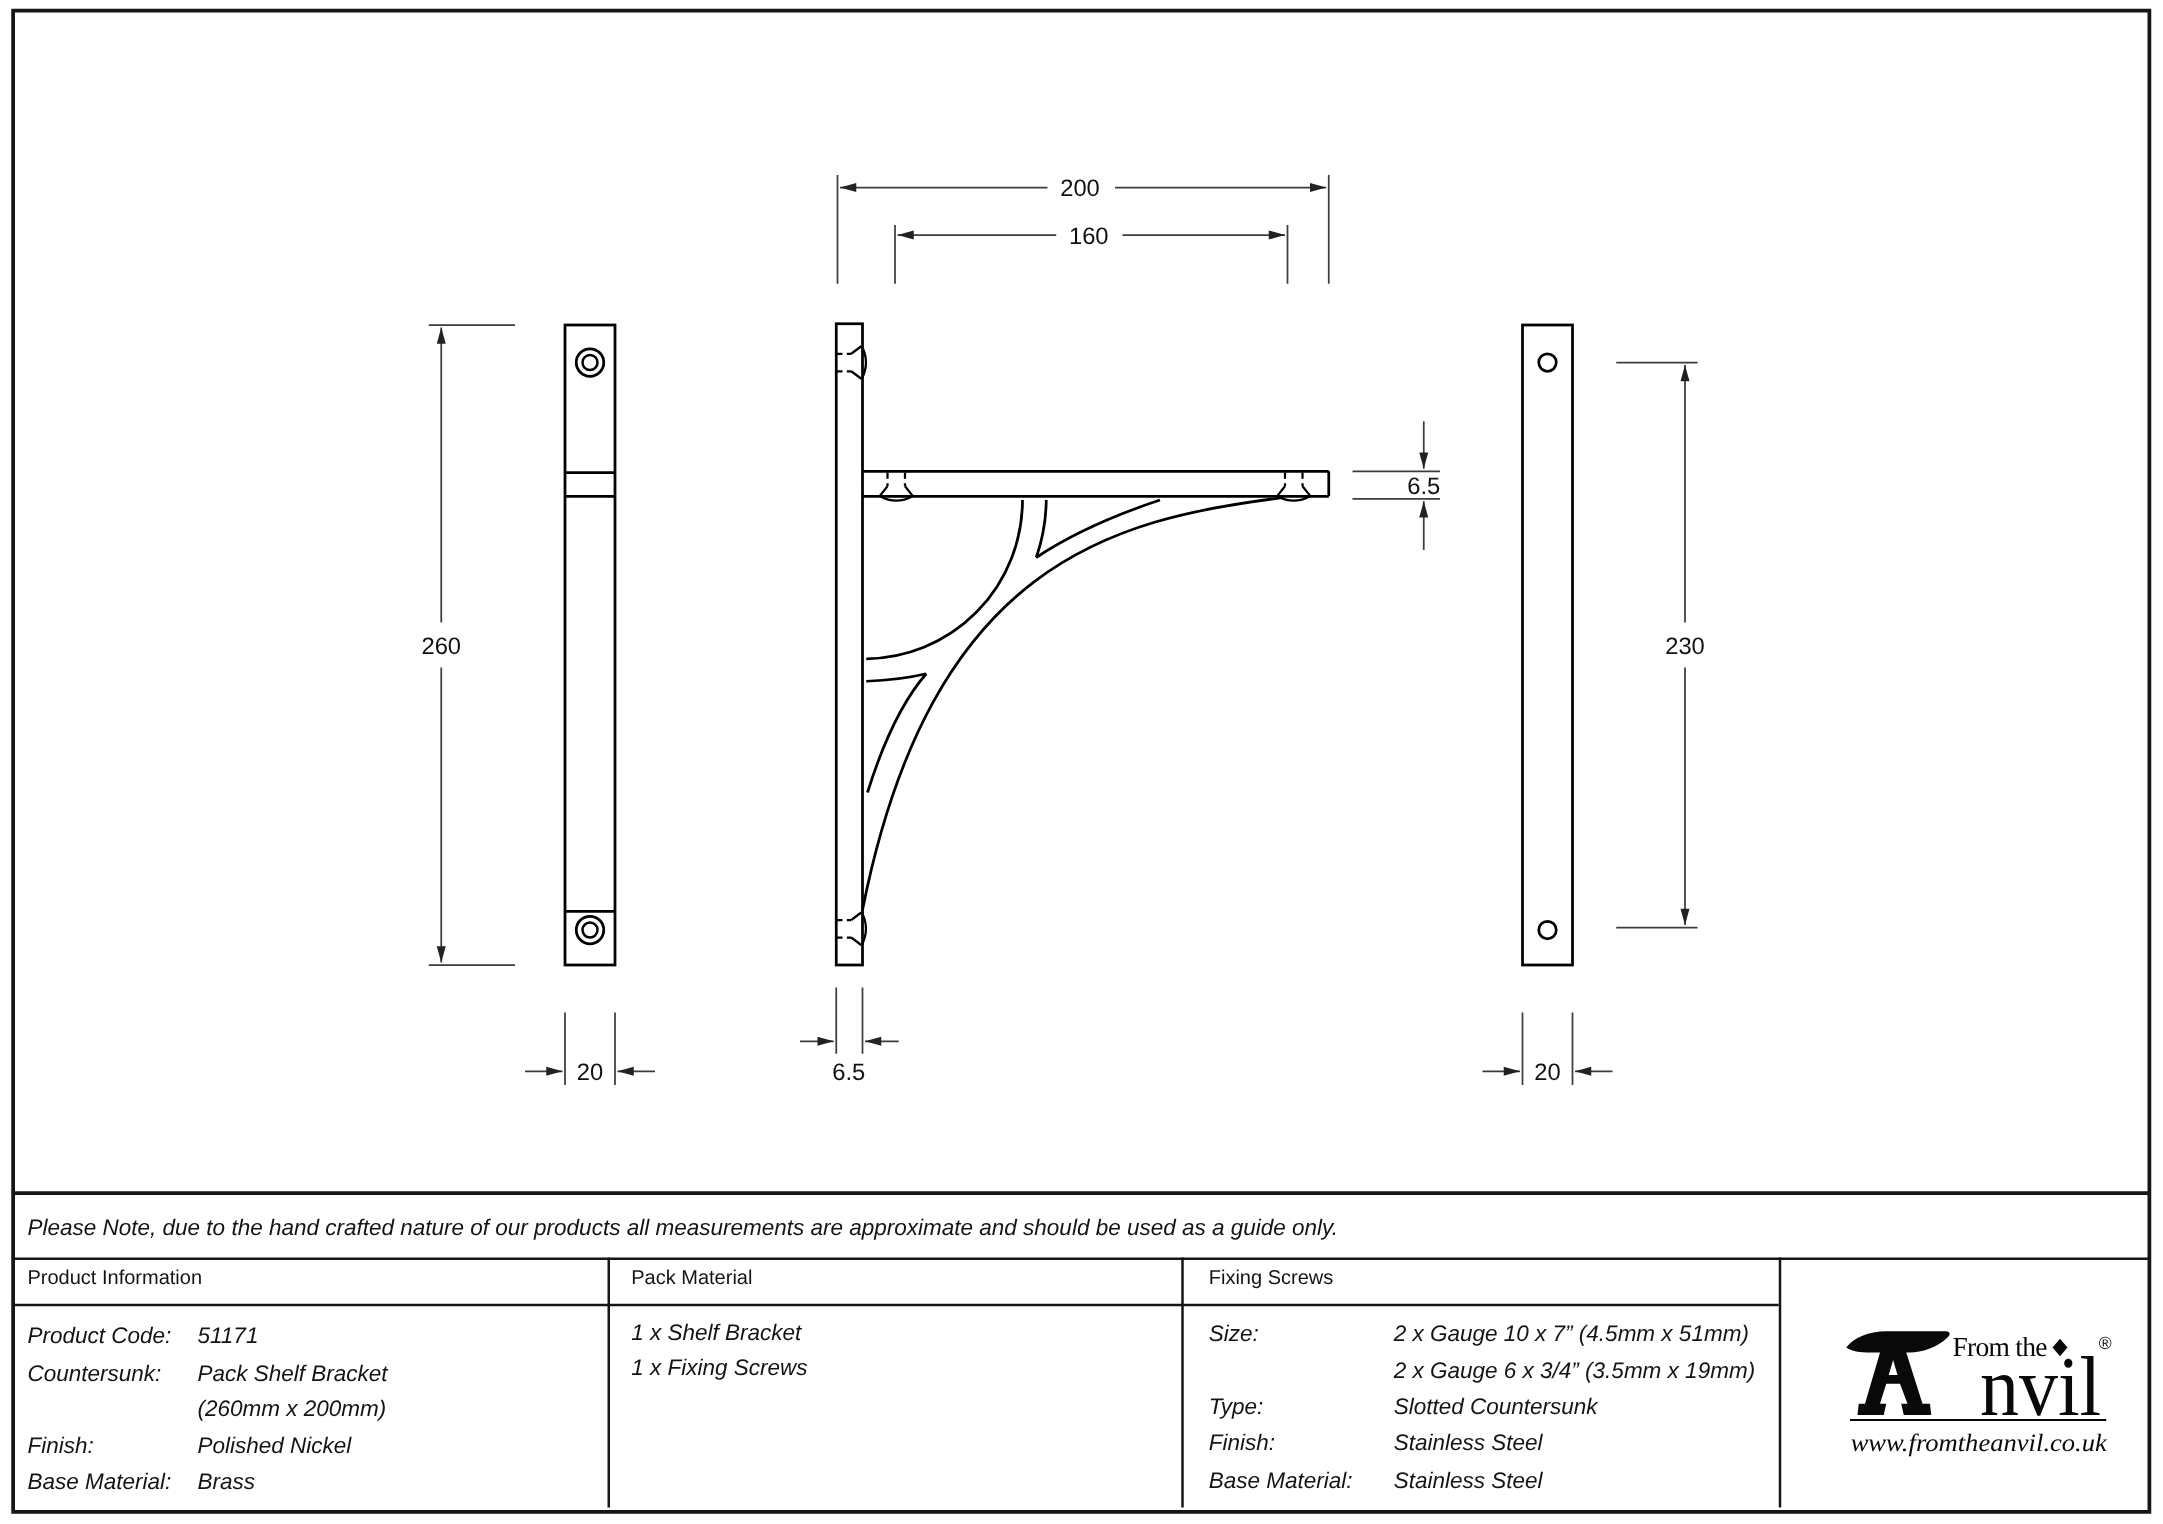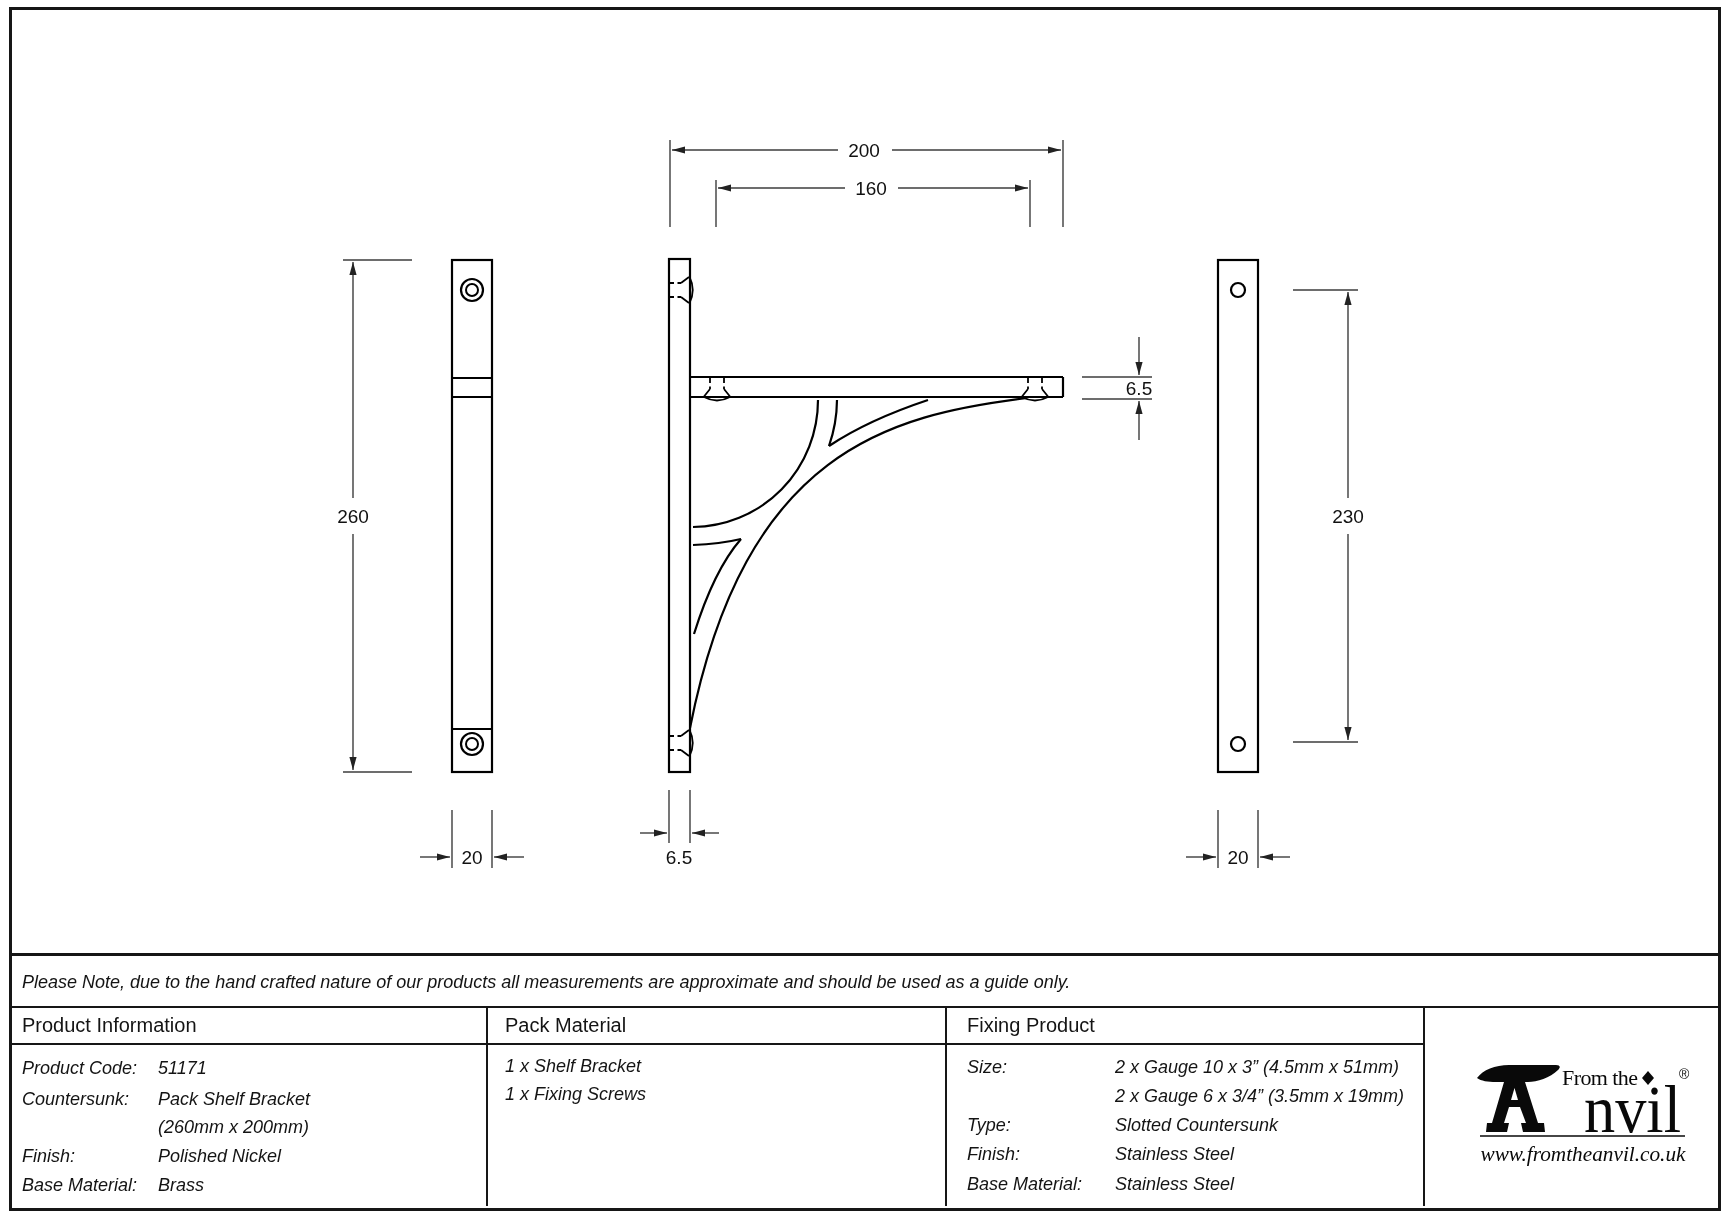--- a/index.html
+++ b/index.html
@@ -3,21 +3,21 @@
 <meta charset="utf-8">
 <style>
   html,body{margin:0;padding:0;background:#ffffff;}
   body{width:1730px;height:1219px;position:relative;overflow:hidden;
        font-family:"Liberation Sans",sans-serif;color:#111;}
   .abs{position:absolute;}
   #sheet-border{left:9px;top:7px;width:1706px;height:1198px;border:3px solid #161616;}
   .hline{background:#161616;}
   .vline{background:#161616;}
   .cell-text{font-size:18px;line-height:22px;white-space:nowrap;color:#141414;font-style:italic;}
-  .hdr{font-size:20px;color:#141414;white-space:nowrap;}
+  .hdr{font-size:16px;color:#141414;white-space:nowrap;}
   svg text{font-family:"Liberation Sans",sans-serif;}
   .logo-serif{font-family:"Liberation Serif",serif;}
 </style>
 </head>
 <body>
 
 <div class="abs" id="sheet-border"></div>
 
 <svg class="abs" style="left:0;top:0" width="1730" height="953" viewBox="0 0 1730 953">
   <defs>
@@ -154,42 +154,42 @@
 <div class="abs hline" style="left:10px;top:1006px;width:1710px;height:2px"></div>
 <div class="abs hline" style="left:10px;top:1043px;width:1413px;height:2px"></div>
 <div class="abs vline" style="left:486px;top:1006px;width:2px;height:200px"></div>
 <div class="abs vline" style="left:945px;top:1006px;width:2px;height:200px"></div>
 <div class="abs vline" style="left:1423px;top:1006px;width:2px;height:200px"></div>
 
 <div class="abs cell-text" style="left:22px;top:971px">Please Note, due to the hand crafted nature of our products all measurements are approximate and should be used as a guide only.</div>
 
 <div class="abs hdr" style="left:22px;top:1014px">Product Information</div>
 <div class="abs hdr" style="left:505px;top:1014px">Pack Material</div>
-<div class="abs hdr" style="left:967px;top:1014px">Fixing Product</div>
+<div class="abs hdr" style="left:967px;top:1014px">Fixing Screws</div>
 
 <div>
   <div class="abs cell-text" style="left:22px;top:1057px">Product Code:</div>
   <div class="abs cell-text" style="left:158px;top:1057px">51171</div>
   <div class="abs cell-text" style="left:22px;top:1088px">Countersunk:</div>
   <div class="abs cell-text" style="left:158px;top:1088px">Pack Shelf Bracket</div>
   <div class="abs cell-text" style="left:158px;top:1116px">(260mm x 200mm)</div>
   <div class="abs cell-text" style="left:22px;top:1145px">Finish:</div>
   <div class="abs cell-text" style="left:158px;top:1145px">Polished Nickel</div>
   <div class="abs cell-text" style="left:22px;top:1174px">Base Material:</div>
   <div class="abs cell-text" style="left:158px;top:1174px">Brass</div>
 </div>
 
 <div>
   <div class="abs cell-text" style="left:505px;top:1055px">1 x Shelf Bracket</div>
   <div class="abs cell-text" style="left:505px;top:1083px">1 x Fixing Screws</div>
 </div>
 
 <div>
   <div class="abs cell-text" style="left:967px;top:1056px">Size:</div>
-  <div class="abs cell-text" style="left:1115px;top:1056px">2 x Gauge 10 x 3” (4.5mm x 51mm)</div>
+  <div class="abs cell-text" style="left:1115px;top:1056px">2 x Gauge 10 x 7” (4.5mm x 51mm)</div>
   <div class="abs cell-text" style="left:1115px;top:1085px">2 x Gauge 6 x 3/4” (3.5mm x 19mm)</div>
   <div class="abs cell-text" style="left:967px;top:1114px">Type:</div>
   <div class="abs cell-text" style="left:1115px;top:1114px">Slotted Countersunk</div>
   <div class="abs cell-text" style="left:967px;top:1143px">Finish:</div>
   <div class="abs cell-text" style="left:1115px;top:1143px">Stainless Steel</div>
   <div class="abs cell-text" style="left:967px;top:1173px">Base Material:</div>
   <div class="abs cell-text" style="left:1115px;top:1173px">Stainless Steel</div>
 </div>
 
 <svg class="abs" style="left:1423px;top:1008px" width="296" height="200" viewBox="0 0 296 200">

